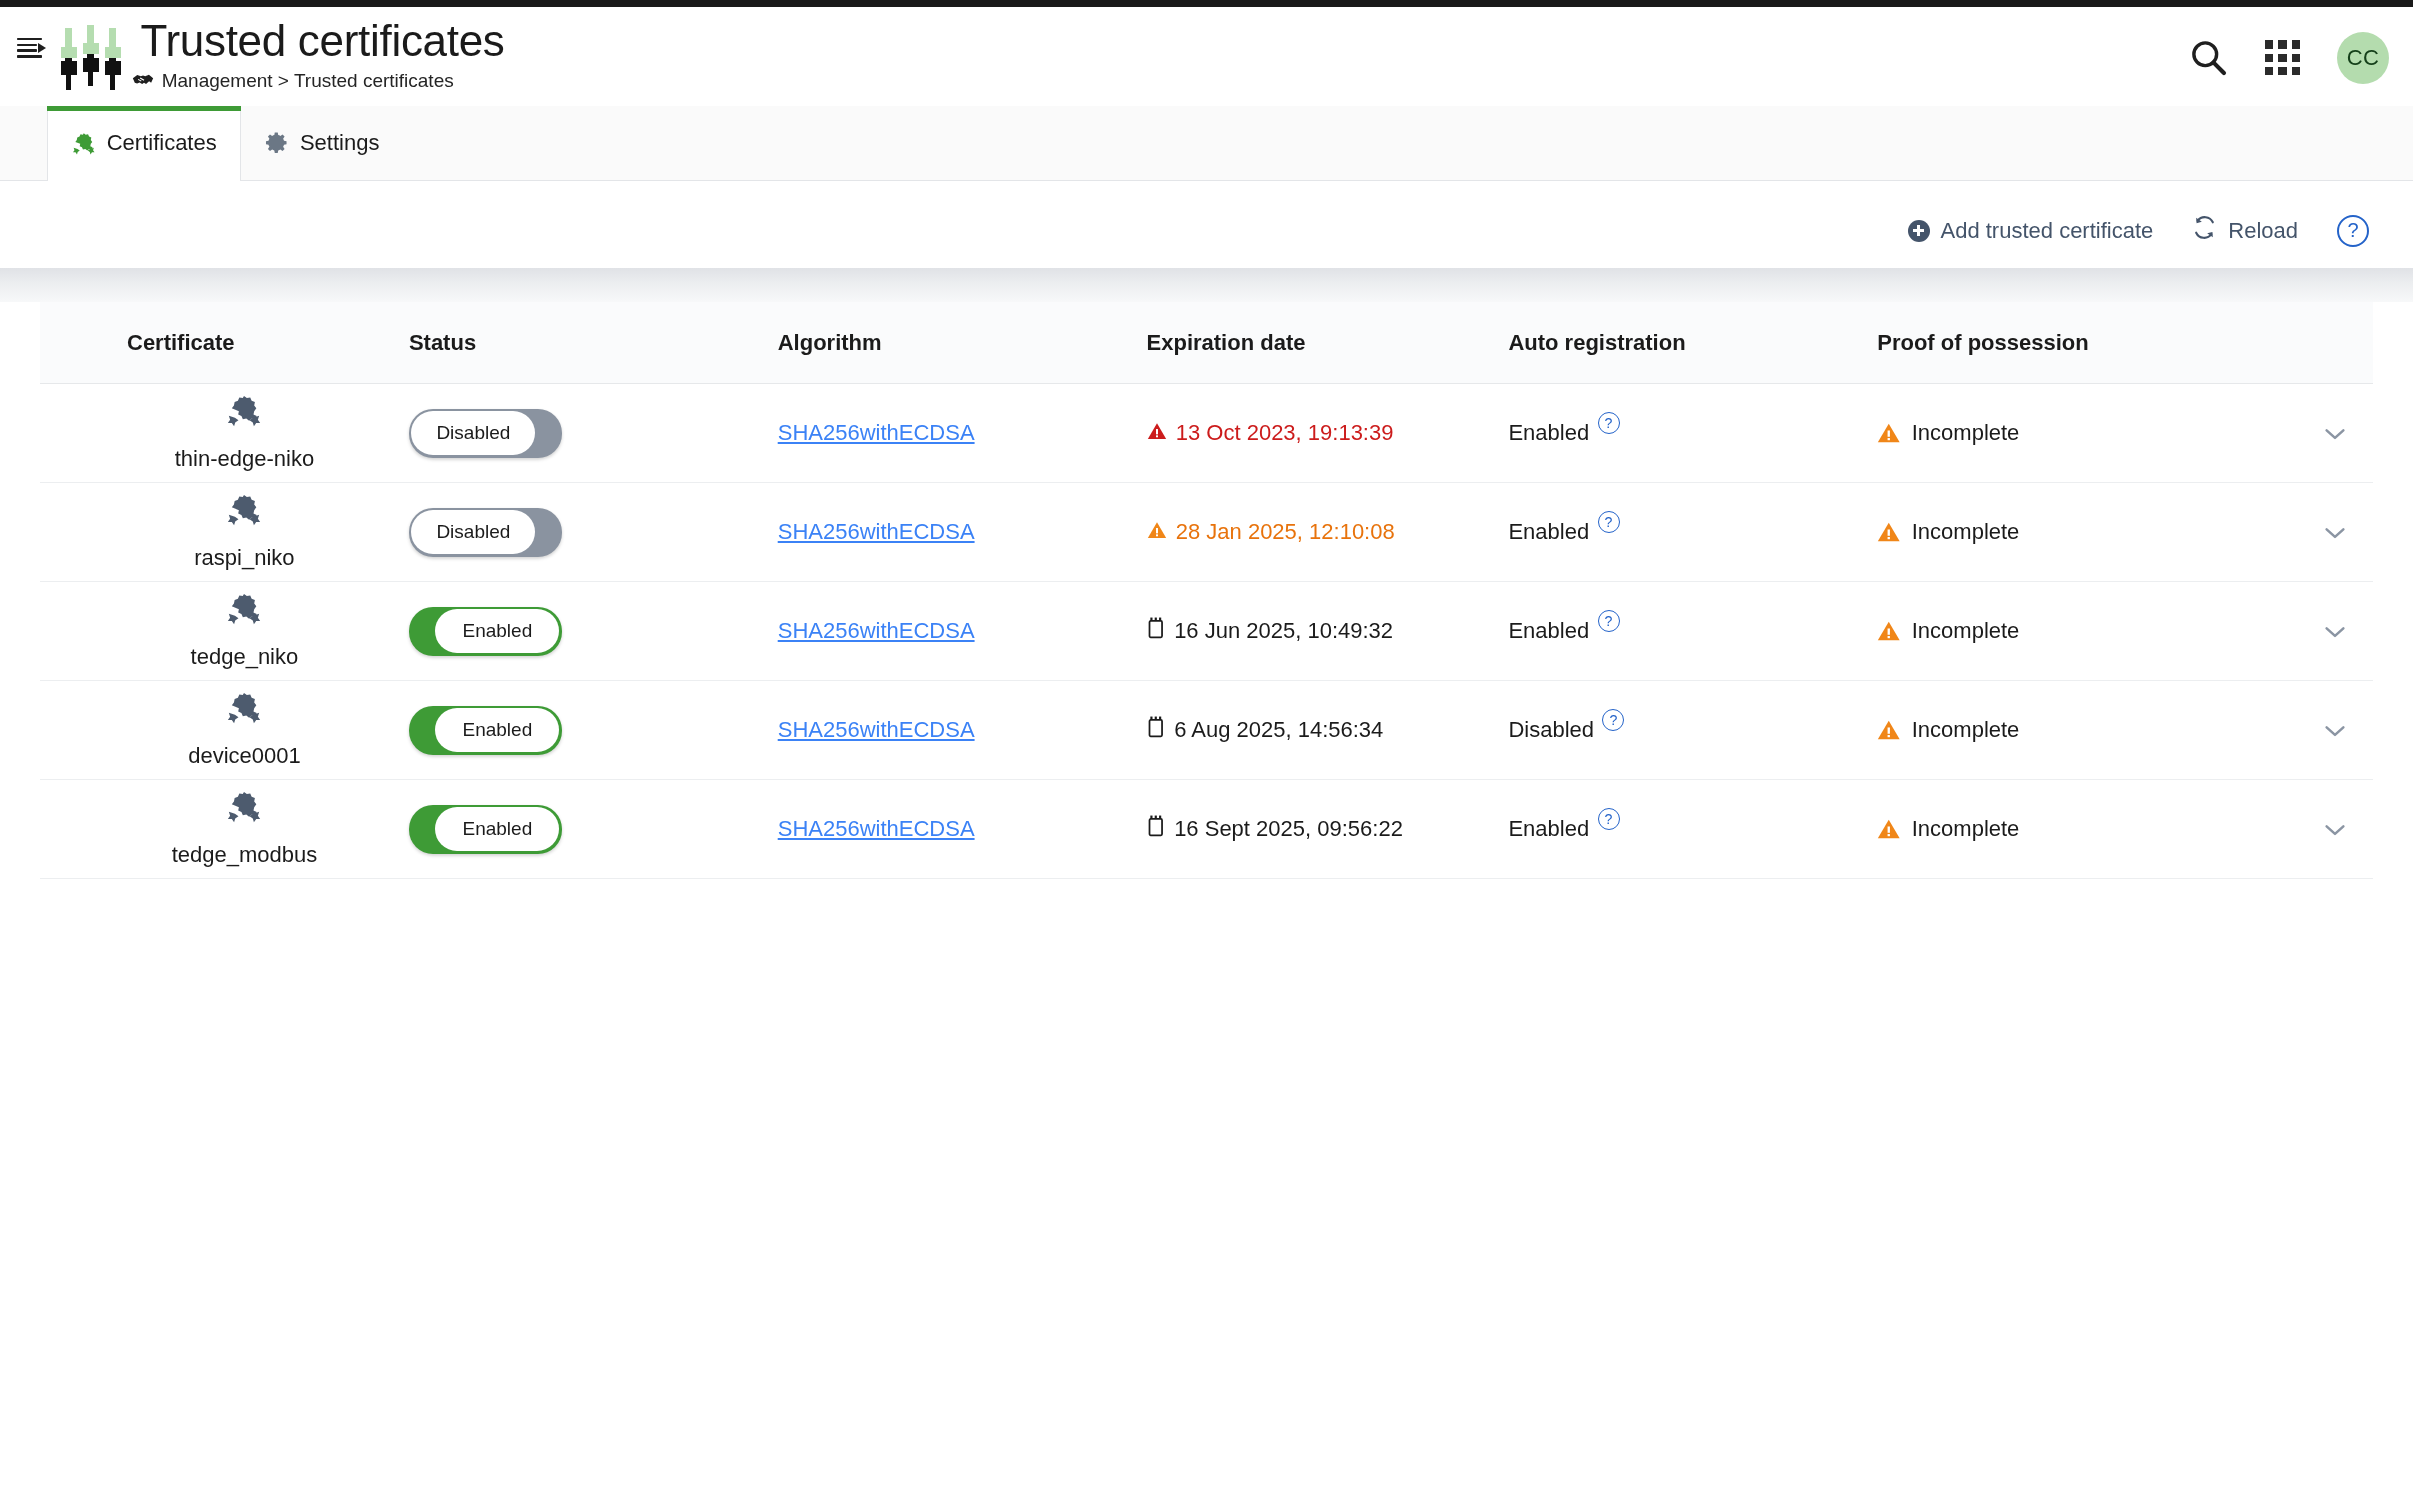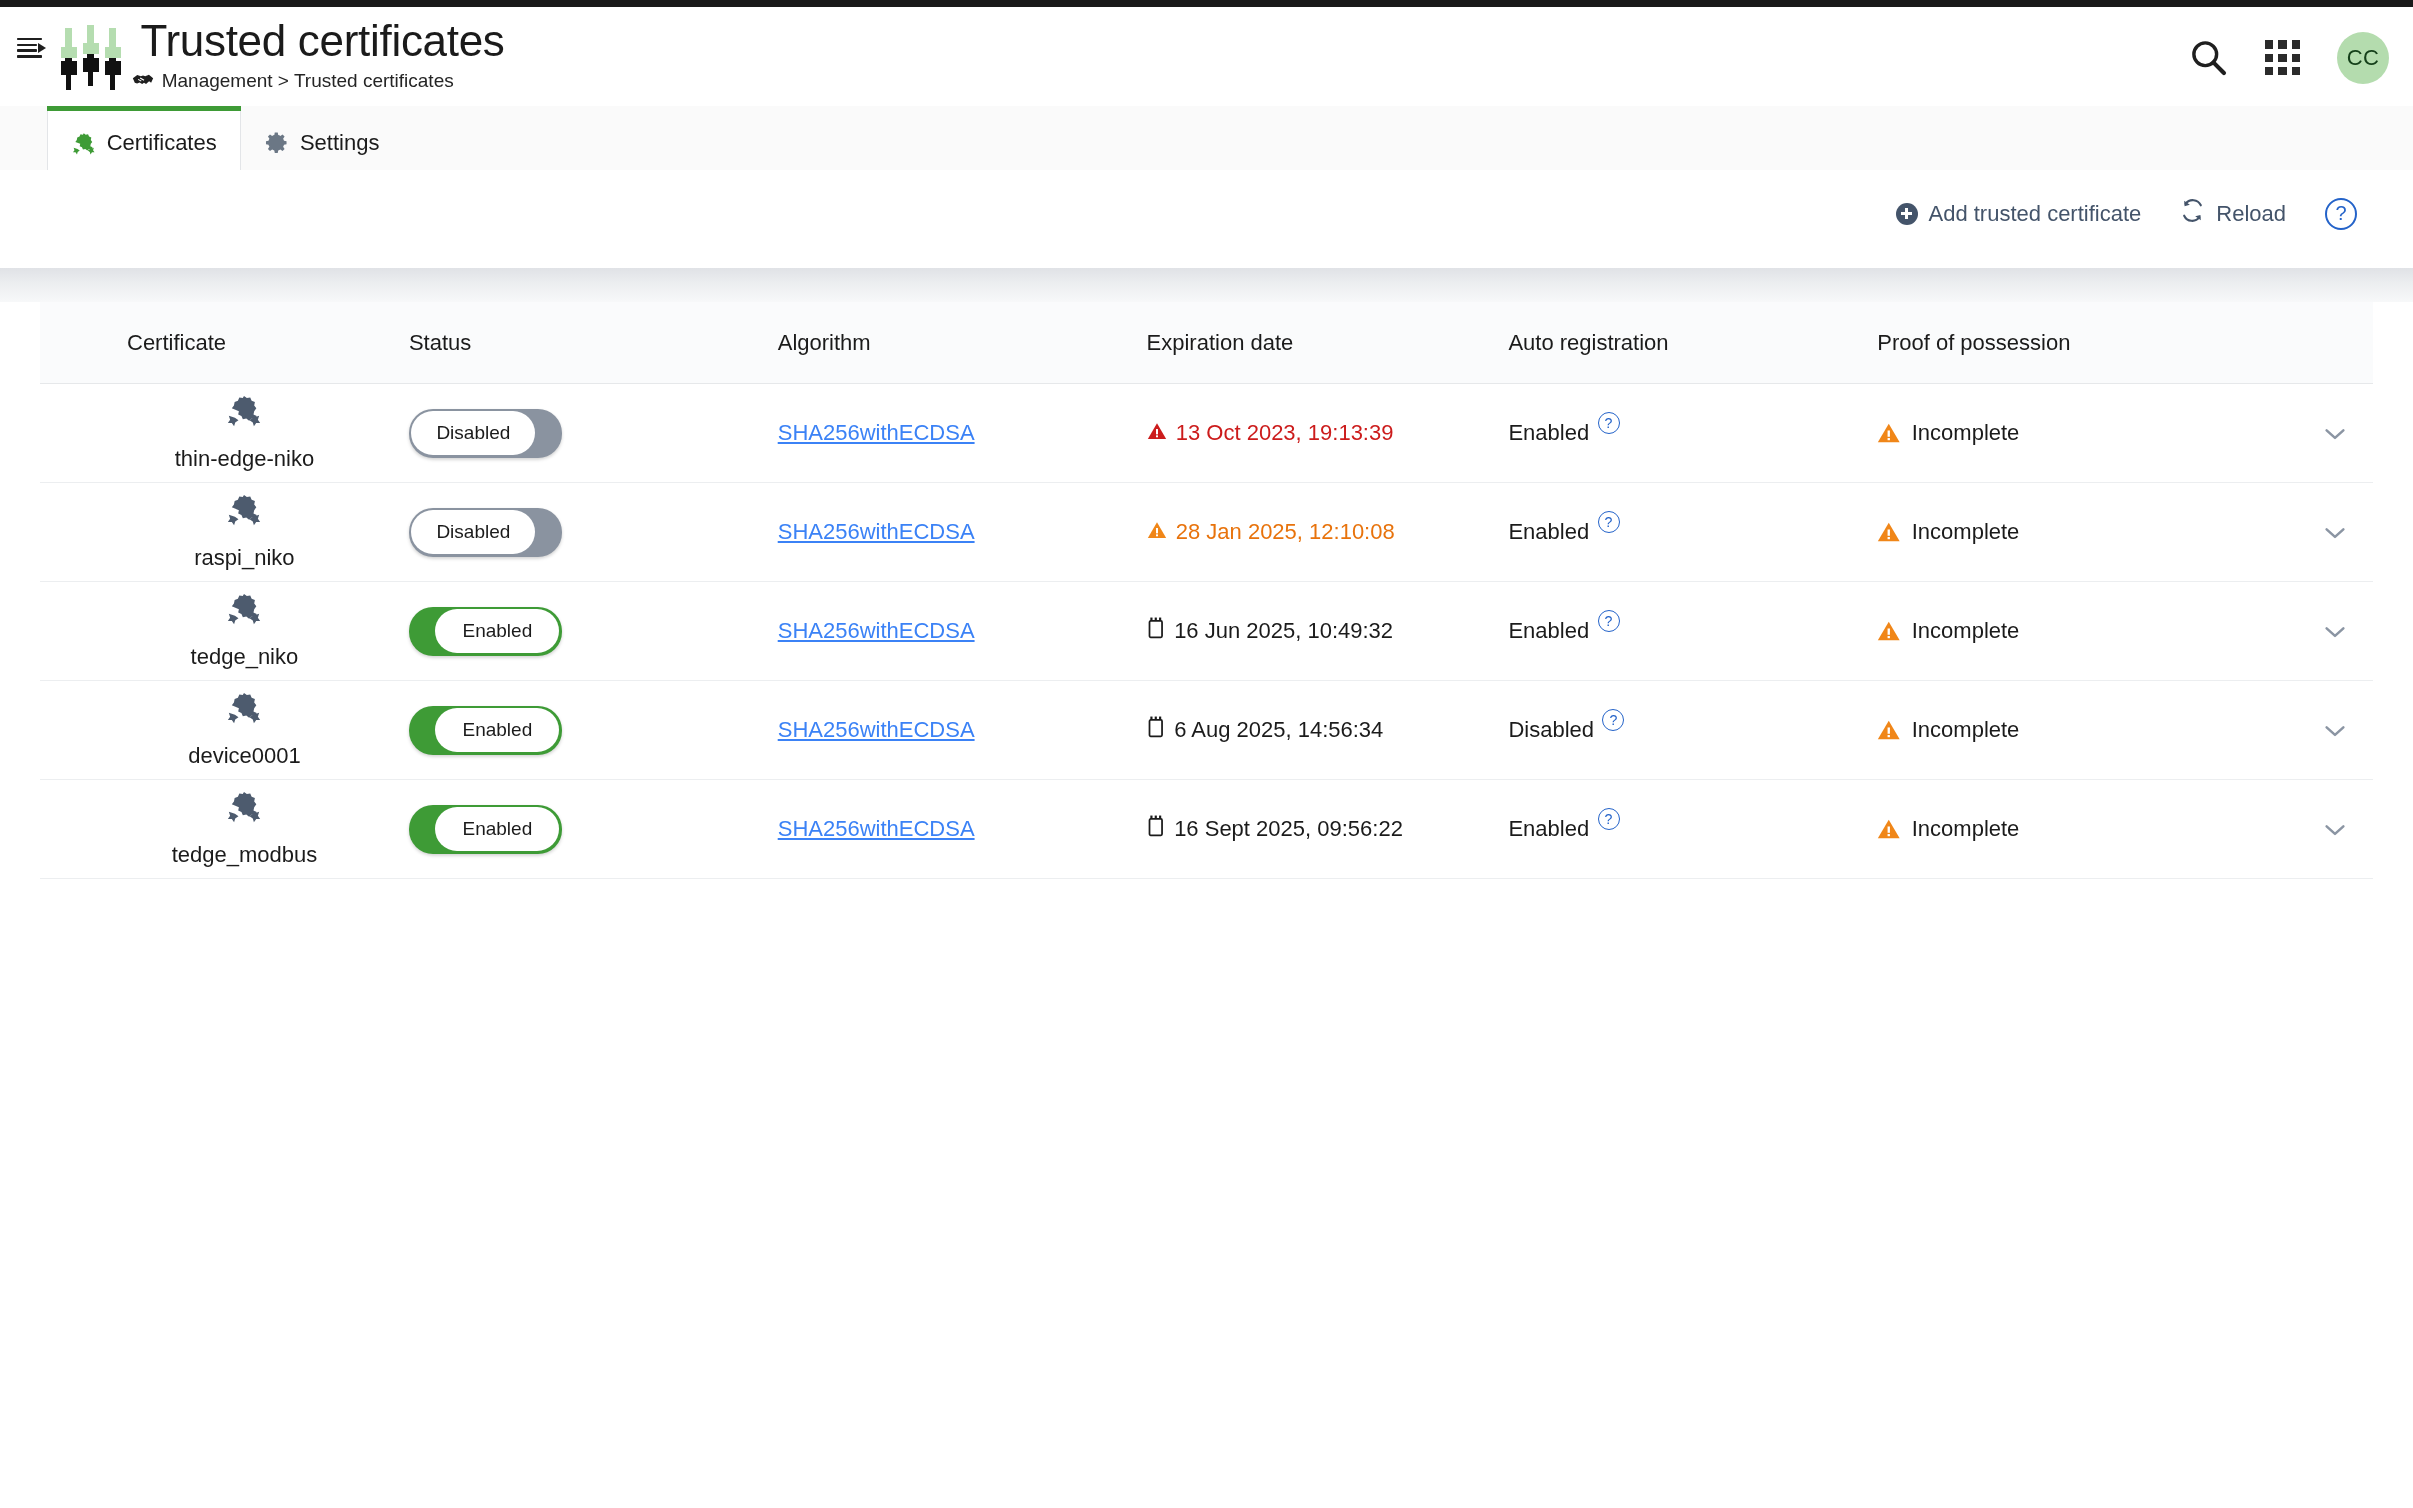--- a/index.html
+++ b/index.html
@@ -121,25 +121,25 @@
     margin-bottom: -0.8px;
   }
   .tab.active::before {
     content: ""; position: absolute; left: -0.8px; right: -0.8px; top: 0;
     height: 5px; background: #3e9b36;
   }
   .tab-ic { font-size: 22px; line-height: 1; display: flex; }
 
   
   .actionbar {
-    position: absolute; top: 170px; left: 0;
+    position: absolute; top: 187px; left: 0;
     width: 2413px; height: 87px;
     background: #ffffff;
     display: flex; align-items: center; justify-content: flex-end;
-    gap: 39px; padding-right: 56px;
+    gap: 39px; padding-right: 44px;
   }
   .act {
     display: flex; align-items: center; gap: 11px;
     font-size: 22px; color: #44546a; cursor: pointer; white-space: nowrap;
   }
   .plus-ic {
     width: 22px; height: 22px; border-radius: 50%;
     background: #44546a; position: relative; flex: none;
   }
   .plus-ic::before, .plus-ic::after {
@@ -181,21 +181,21 @@
   }
   .c1 { width: 369px; padding-left: 40px; }
   .c2 { width: 369px; }
   .c3 { width: 369px; }
   .c4 { width: 362px; }
   .c5 { width: 369px; }
   .c6 { width: 419px; }
   .c7 { width: 77px; display: flex; justify-content: center; }
 
   .th {
-    font-size: 22px; font-weight: normal; color: #1b1b1b; white-space: nowrap;
+    font-size: 22px; font-weight: bold; color: #1b1b1b; white-space: nowrap;
   }
   .thead .c1 { padding-left: 87px; }
 
   .cert-cell { display: flex; align-items: center; gap: 18.4px; flex-direction: column; }
   .cert-ic { width: 34px; height: 34px; flex: none; }
   .cert-name { font-size: 22px; color: #1b1b1b; white-space: nowrap; }
 
   
   .toggle {
     width: 153px; height: 49px; border-radius: 24px;

